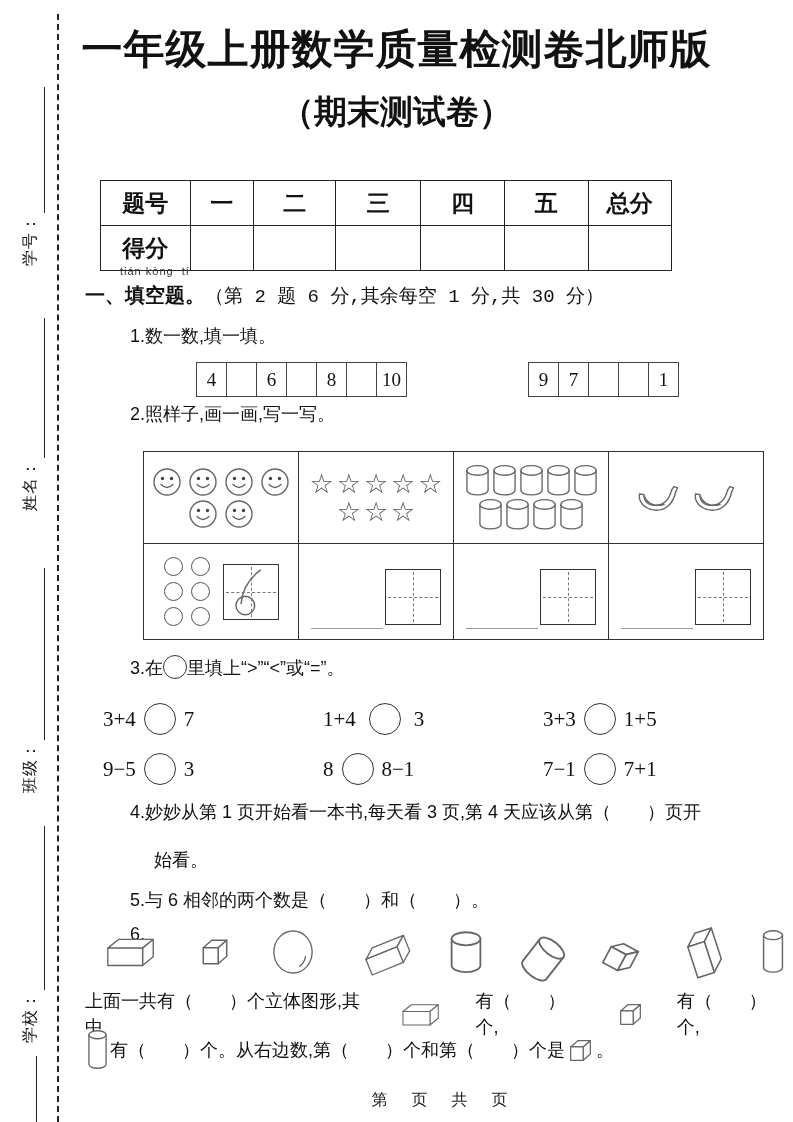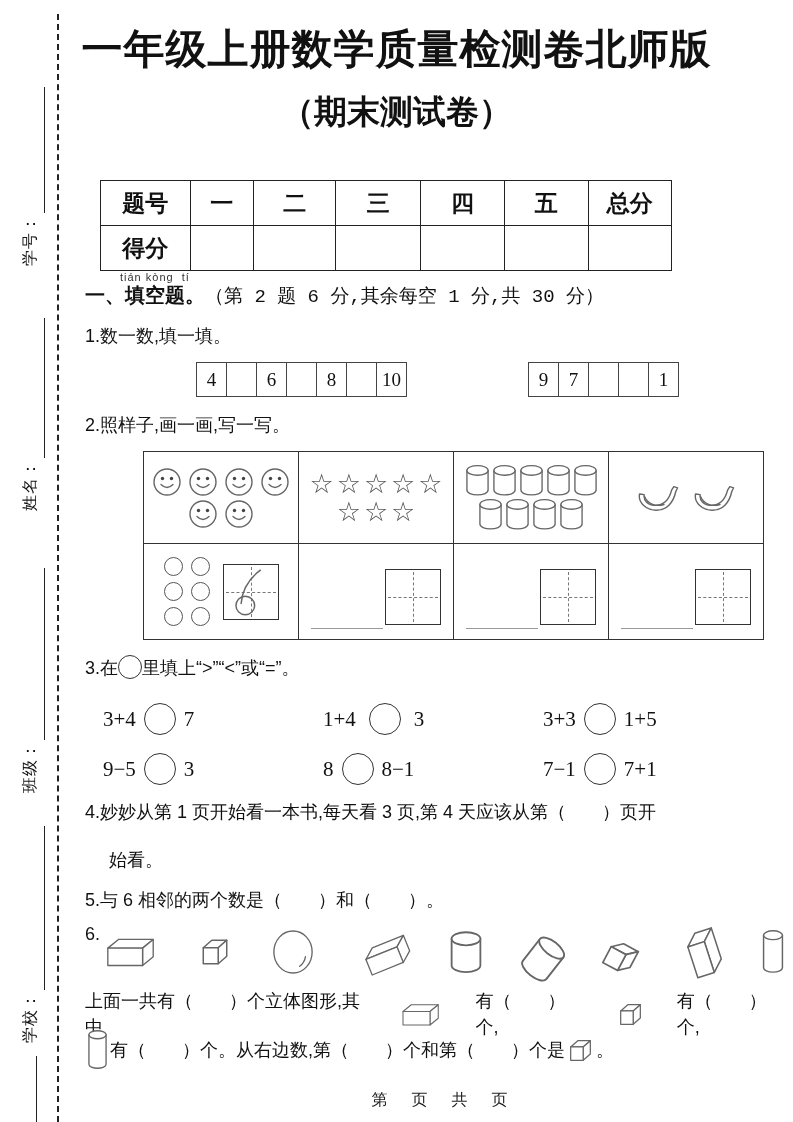--- a/index.html
+++ b/index.html
@@ -17,26 +17,26 @@
   .side-stub{position:absolute;left:36px;top:1056px;height:66px;width:0;border-left:1.6px solid #222;}
 
   
   .title{left:0;width:100%;top:22px;text-align:center;font-size:41px;font-weight:bold;letter-spacing:1px;}
   .subtitle{left:0;width:100%;top:90px;text-align:center;font-size:33px;font-weight:bold;}
   .info{left:0;width:783px;top:153px;text-align:right;font-size:17px;font-weight:bold;}
 
   
   .score{left:100px;top:180px;width:572px;border-collapse:collapse;table-layout:fixed;}
   .score td{border:1.6px solid #222;height:44px;text-align:center;font-size:23px;font-weight:bold;padding:0;}
-  .pinyin{left:120px;top:271px;font-size:11px;color:#333;letter-spacing:1px;}
+  .pinyin{left:120px;top:265px;font-size:11px;color:#333;letter-spacing:1px;}
 
   
   .section{left:85px;top:282px;font-size:19px;font-family:Liberation Mono, monospace;}
   .section b{font-size:20px;}
-  .q-label{font-size:18px;}
+  .q-label{font-size:18px;margin-left:45px;}
 
   
   .strip{position:absolute;display:flex;border:1.4px solid #444;}
   .strip .cell{width:29px;height:33px;border-right:1.2px solid #444;display:flex;align-items:center;justify-content:center;
                font-family:"Liberation Serif","DejaVu Serif",serif;font-size:19px;}
   .strip .cell:last-child{border-right:none;}
 
   
   .q2t{left:143px;top:451px;border-collapse:collapse;table-layout:fixed;}
   .q2t td{border:1.5px solid #333;width:146px;padding:4px;vertical-align:middle;}
@@ -184,21 +184,21 @@
     <div class="cell">10</div>
   </div>
   <div class="strip" style="left:528px;top:362px;">
     <div class="cell">9</div>
     <div class="cell">7</div>
     <div class="cell"></div>
     <div class="cell"></div>
     <div class="cell">1</div>
   </div>
 
-  <div class="abs q-label" style="left:85px;top:413px;">2.照样子,画一画,写一写。</div>
+  <div class="abs q-label" style="left:85px;top:402px;">2.照样子,画一画,写一写。</div>
   <table class="abs q2t">
     <tbody>
         <tr class="r1">
       <td>
         <div class="icon-wrap">
           <svg width="30" height="30">
                 <use href="#sym-smiley"></use>
               </svg>
           <svg width="30" height="30">
                 <use href="#sym-smiley"></use>

